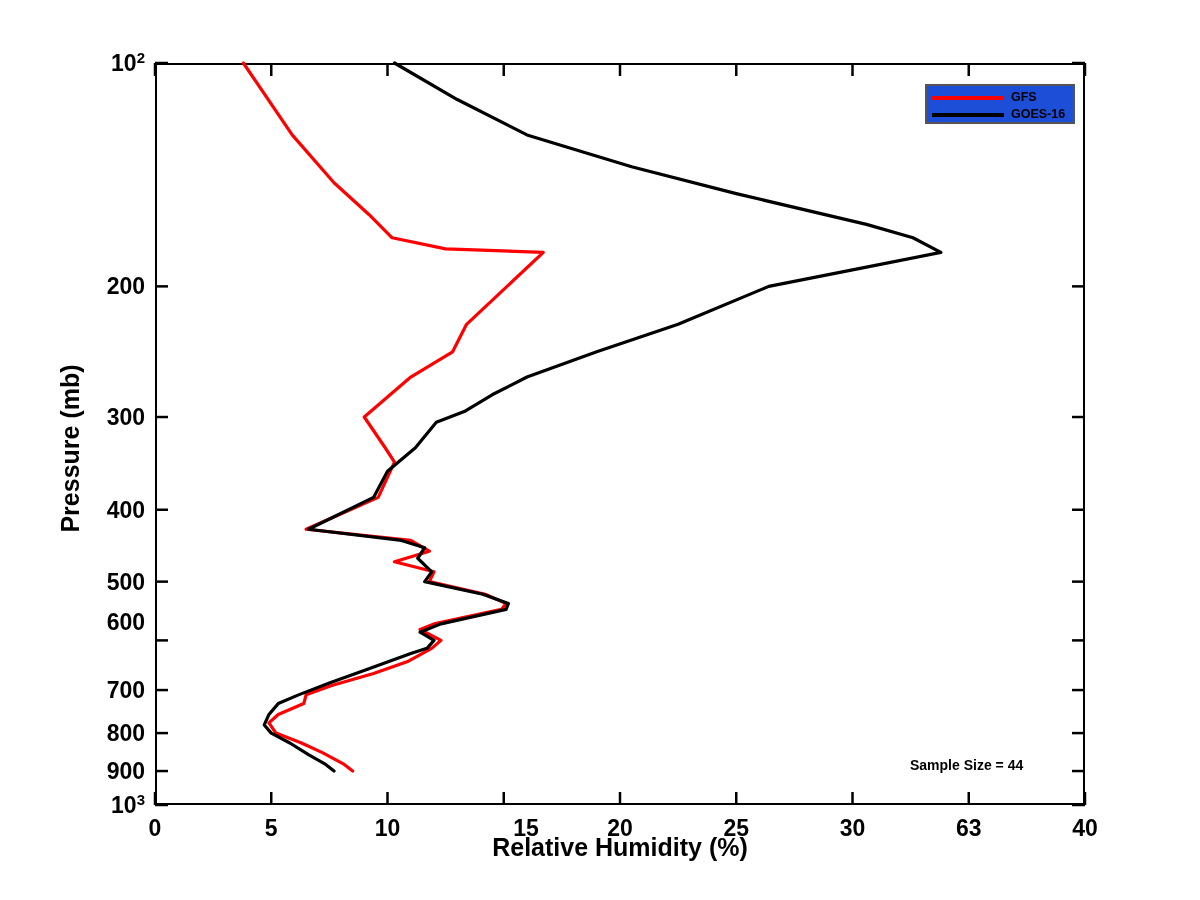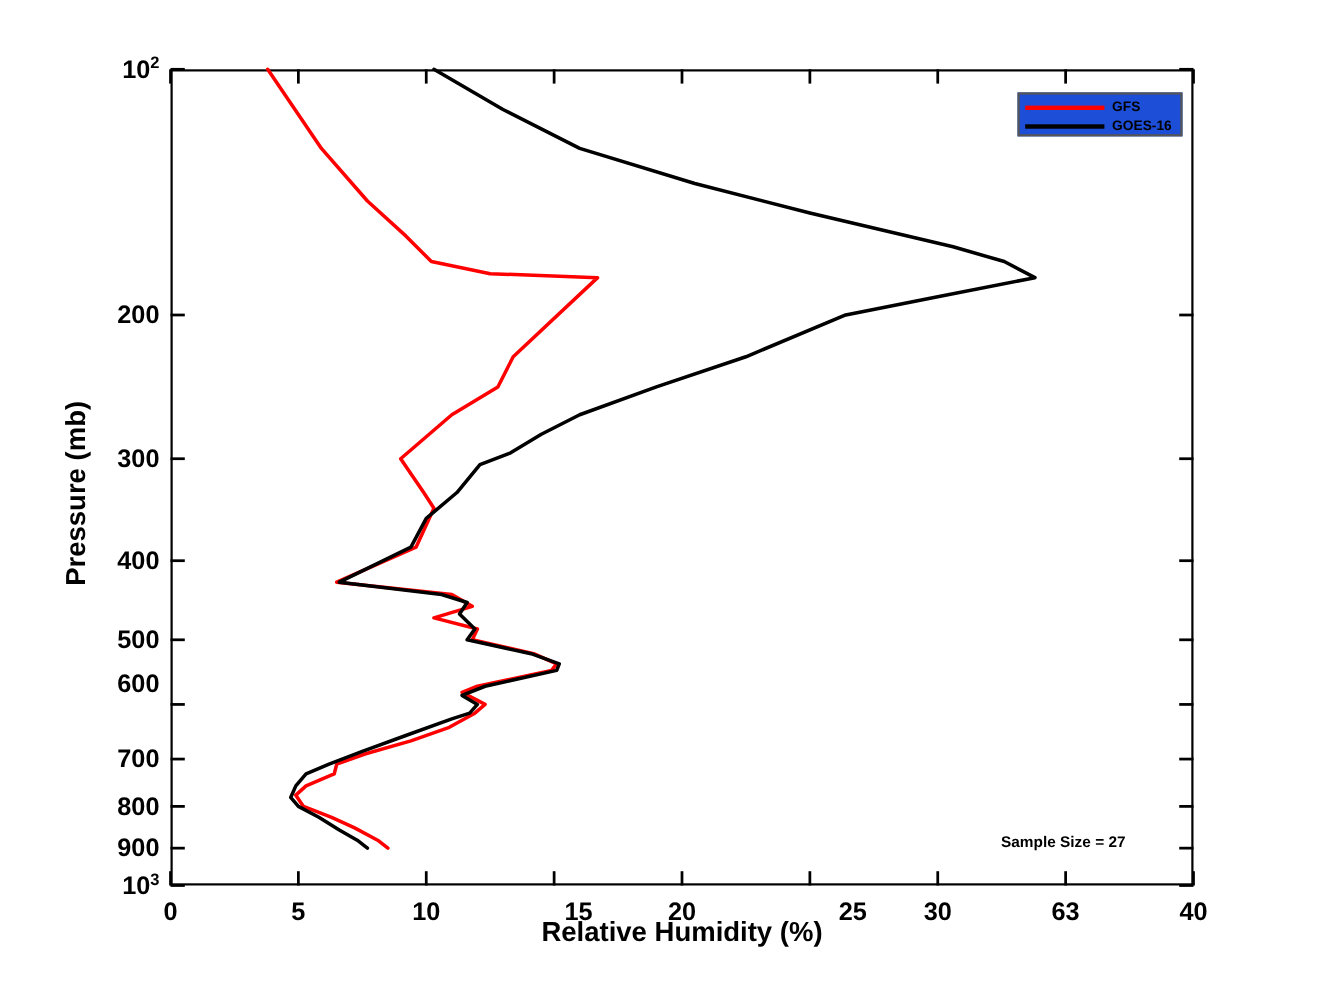--- a/index.html
+++ b/index.html
@@ -117,31 +117,31 @@
       <div class="tick-label-y" style="left: 20px; width: 125px; top: 733.093px;">800</div>
       <div class="tick-label-y" style="left: 20px; width: 125px; top: 771.048px;">900</div>
       <div class="tick-label-y" style="left: 20px; width: 125px; top: 805px;">10<sup>3</sup></div>
     </div>
   <div id="xtick-labels">
       <div class="tick-label-x" style="left: 155px; top: 815px;">0</div>
       <div class="tick-label-x" style="left: 271.25px; top: 815px;">5</div>
       <div class="tick-label-x" style="left: 387.5px; top: 815px;">10</div>
       <div class="tick-label-x" style="left: 526px; top: 815px;">15</div>
       <div class="tick-label-x" style="left: 620px; top: 815px;">20</div>
-      <div class="tick-label-x" style="left: 736.25px; top: 815px; margin-left: 39px;">25</div>
+      <div class="tick-label-x" style="left: 736.25px; top: 815px;">25</div>
       <div class="tick-label-x" style="left: 852.5px; top: 815px;">30</div>
       <div class="tick-label-x" style="left: 968.75px; top: 815px;">63</div>
       <div class="tick-label-x" style="left: 1085px; top: 815px;">40</div>
     </div>
 
   <div id="legend">
     <div class="legend-row">
       <span class="legend-swatch gfs"></span>
       <span class="legend-text">GFS</span>
     </div>
     <div class="legend-row">
       <span class="legend-swatch"></span>
       <span class="legend-text">GOES-16</span>
     </div>
   </div>
 
-  <div id="sample-size">Sample Size = 27</div>
+  <div id="sample-size">Sample Size = 44</div>
 </div>
 
 </body></html>

